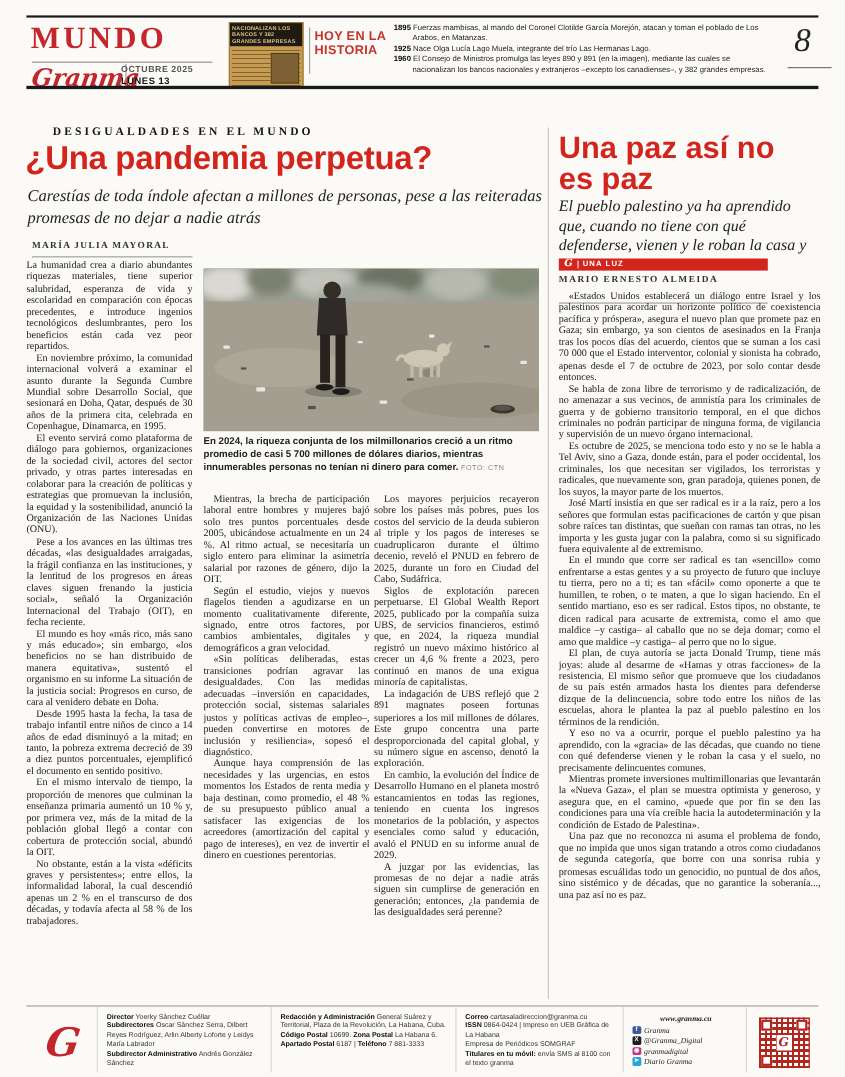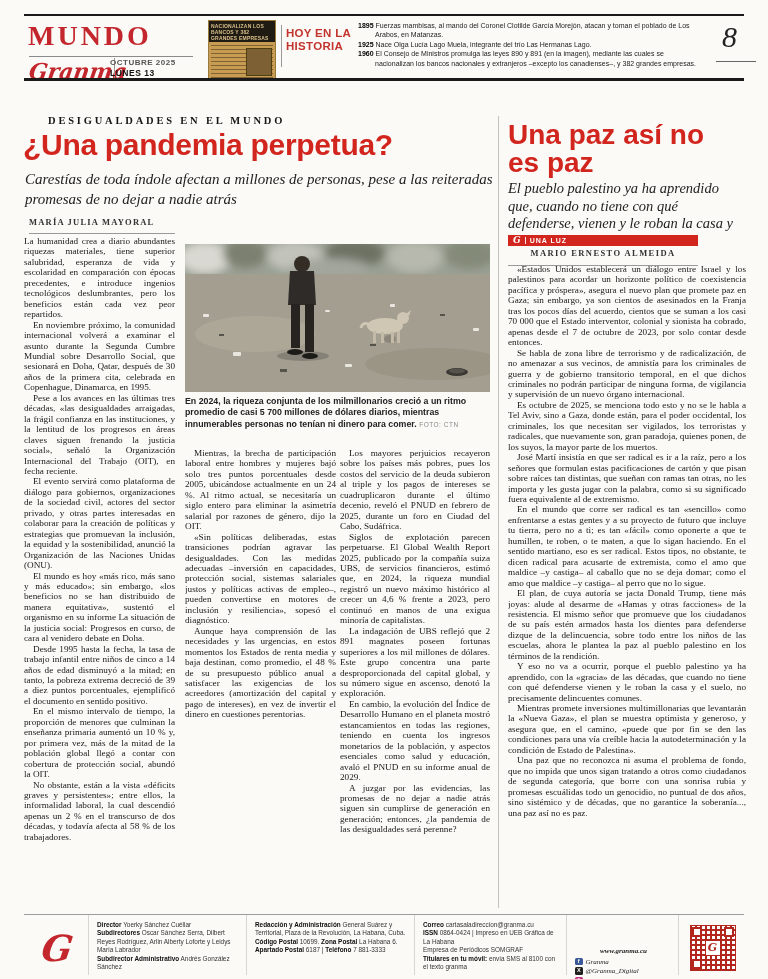--- a/index.html
+++ b/index.html
@@ -55,36 +55,36 @@
   
   .op-headline{left:508px;top:121px;width:215px;font:bold 28px/28px "Liberation Sans",sans-serif;color:#d2251e;}
   .op-lede{left:508px;top:180px;width:238px;font:italic 14.5px/17.5px "Liberation Serif",serif;color:#222;}
   .op-labelbar{left:508px;top:235px;width:190px;height:11px;background:#d2251e;color:#fff;
                display:flex;align-items:center;gap:4px;padding:0 5px;box-sizing:border-box;
                font-family:"Liberation Sans",sans-serif;}
   .g-mini{font:italic bold 9px/1 "DejaVu Serif",serif;}
   .bar-sep{width:1px;height:7px;background:#fff;opacity:.9;}
   .op-label{font-size:7px;font-weight:bold;letter-spacing:1px;}
   .op-byline{left:508px;top:249px;width:190px;font:bold 8.5px/1 "Liberation Serif",serif;letter-spacing:1.4px;
-             color:#333;border-bottom:1px solid #999;padding-bottom:7px;text-align:center;}
+             color:#333;border-bottom:1px solid #999;padding-bottom:17px;}
   #opbody{left:508px;top:264px;width:238px;height:642px;}
 
   
   .footer{position:absolute;left:24px;top:914px;width:720px;height:60px;border-top:1px solid #9c9c9c;
           display:flex;align-items:stretch;font-family:"Liberation Sans",sans-serif;}
   .fcol{padding:6px 6px 0 8px;box-sizing:border-box;font-size:6.4px;line-height:8.4px;color:#333;}
   .fcol + .fcol{border-left:1px solid #d8d6d1;}
   .fline b{color:#0e0e0e;}
   .f-logo{width:64px;display:flex;align-items:center;justify-content:center;}
   .g-big{font:italic bold 36px/1 "DejaVu Serif",serif;color:#c3262c;transform:skewX(-8deg);}
   .f-staff{width:158px;}
   .f-address{width:168px;}
   .f-contact{width:152px;}
   .f-social{width:112px;}
-  .s-site{font:italic bold 7px/10px "Liberation Serif",serif;text-align:center;color:#222;margin-top:25px;}
+  .s-site{font:italic bold 7px/10px "Liberation Serif",serif;text-align:center;color:#222;}
   .srow{display:flex;align-items:center;gap:3px;margin-top:1.5px;}
   .sico{width:7.5px;height:7.5px;border-radius:1.5px;color:#fff;font:bold 5.5px/7.5px "Liberation Sans",sans-serif;
         text-align:center;flex:0 0 auto;}
   .stext{font:italic 7px/8px "Liberation Serif",serif;color:#222;}
   .f-qr{width:66px;display:flex;align-items:center;justify-content:center;}
   .qr{width:46px;height:46px;background-color:#fff;position:relative;box-shadow:inset 0 0 0 1px #b3261e;
       background-image:
         repeating-linear-gradient(0deg,#b3261e 0 2px,transparent 2px 5px),
         repeating-linear-gradient(90deg,#b3261e 0 2px,transparent 2px 5px);}
   .qr-eye{position:absolute;width:10px;height:10px;border:2px solid #b3261e;background:#fff;box-sizing:border-box;}
@@ -128,22 +128,22 @@
   <div class="rule" style="left:24px;top:78px;width:720px;height:3px;"></div>
 
   <div class="abs kicker">DESIGUALDADES EN EL MUNDO</div>
   <div class="abs deck">Carestías de toda índole afectan a millones de personas, pese a las reiteradas promesas de no dejar a nadie atrás</div>
   <div class="abs headline">¿Una pandemia perpetua?</div>
   <div class="abs byline">MARÍA JULIA MAYORAL</div>
 
   <div id="col1" class="bodycol">
       <p class="noindent">La humanidad crea a diario abundantes riquezas materiales, tiene superior salubridad, esperanza de vida y escolaridad en comparación con épocas precedentes, e introduce ingenios tecnológicos deslumbrantes, pero los beneficios están cada vez peor repartidos.</p>
       <p>En noviembre próximo, la comunidad internacional volverá a examinar el asunto durante la Segunda Cumbre Mundial sobre Desarrollo Social, que sesionará en Doha, Qatar, después de 30 años de la primera cita, celebrada en Copenhague, Dinamarca, en 1995.</p>
+      <p>El evento servirá como plataforma de diálogo para gobiernos, organizaciones de la sociedad civil, actores del sector privado, y otras partes interesadas en colaborar para la creación de políticas y estrategias que promuevan la inclusión, la equidad y la sostenibilidad, anunció la Organización de las Naciones Unidas (ONU).</p>
       <p>Pese a los avances en las últimas tres décadas, «las desigualdades arraigadas, la frágil confianza en las instituciones, y la lentitud de los progresos en áreas claves siguen frenando la justicia social», señaló la Organización Internacional del Trabajo (OIT), en fecha reciente.</p>
-      <p>El evento servirá como plataforma de diálogo para gobiernos, organizaciones de la sociedad civil, actores del sector privado, y otras partes interesadas en colaborar para la creación de políticas y estrategias que promuevan la inclusión, la equidad y la sostenibilidad, anunció la Organización de las Naciones Unidas (ONU).</p>
       <p>El mundo es hoy «más rico, más sano y más educado»; sin embargo, «los beneficios no se han distribuido de manera equitativa», sustentó el organismo en su informe La situación de la justicia social: Progresos en curso, de cara al venidero debate en Doha.</p>
       <p>Desde 1995 hasta la fecha, la tasa de trabajo infantil entre niños de cinco a 14 años de edad disminuyó a la mitad; en tanto, la pobreza extrema decreció de 39 a diez puntos porcentuales, ejemplificó el documento en sentido positivo.</p>
       <p>En el mismo intervalo de tiempo, la proporción de menores que culminan la enseñanza primaria aumentó un 10 % y, por primera vez, más de la mitad de la población global llegó a contar con cobertura de protección social, abundó la OIT.</p>
       <p>No obstante, están a la vista «déficits graves y persistentes»; entre ellos, la informalidad laboral, la cual descendió apenas un 2 % en el transcurso de dos décadas, y todavía afecta al 58 % de los trabajadores.</p>
     </div>
 
   <div class="abs photo">
     <svg viewBox="0 0 305 148" preserveAspectRatio="none">
       <defs>
           <filter id="blur1">
@@ -197,20 +197,21 @@
       <ellipse cx="272" cy="127" rx="8" ry="2.5" fill="#56524c"></ellipse>
     </svg>
   </div>
   <div class="abs caption">
     <span>En 2024, la riqueza conjunta de los milmillonarios creció a un ritmo promedio de casi 5 700 millones de dólares diarios, mientras innumerables personas no tenían ni dinero para comer.</span>
     <span class="credit">FOTO: CTN</span>
   </div>
 
   <div id="col2" class="bodycol">
       <p>Mientras, la brecha de participación laboral entre hombres y mujeres bajó solo tres puntos porcentuales desde 2005, ubicándose actualmente en un 24 %. Al ritmo actual, se necesitaría un siglo entero para eliminar la asimetría salarial por razones de género, dijo la OIT.</p>
+      <p>Según el estudio, viejos y nuevos flagelos tienden a agudizarse en un momento cualitativamente diferente, signado, entre otros factores, por cambios ambientales, digitales y demográficos a gran velocidad.</p>
       <p>«Sin políticas deliberadas, estas transiciones podrían agravar las desigualdades. Con las medidas adecuadas –inversión en capacidades, protección social, sistemas salariales justos y políticas activas de empleo–, pueden convertirse en motores de inclusión y resiliencia», sopesó el diagnóstico.</p>
       <p>Aunque haya comprensión de las necesidades y las urgencias, en estos momentos los Estados de renta media y baja destinan, como promedio, el 48 % de su presupuesto público anual a satisfacer las exigencias de los acreedores (amortización del capital y pago de intereses), en vez de invertir el dinero en cuestiones perentorias.</p>
     </div>
   <div id="col3" class="bodycol">
       <p>Los mayores perjuicios recayeron sobre los países más pobres, pues los costos del servicio de la deuda subieron al triple y los pagos de intereses se cuadruplicaron durante el último decenio, reveló el PNUD en febrero de 2025, durante un foro en Ciudad del Cabo, Sudáfrica.</p>
       <p>Siglos de explotación parecen perpetuarse. El Global Wealth Report 2025, publicado por la compañía suiza UBS, de servicios financieros, estimó que, en 2024, la riqueza mundial registró un nuevo máximo histórico al crecer un 4,6 % frente a 2023, pero continuó en manos de una exigua minoría de capitalistas.</p>
       <p>La indagación de UBS reflejó que 2 891 magnates poseen fortunas superiores a los mil millones de dólares. Este grupo concentra una parte desproporcionada del capital global, y su número sigue en ascenso, denotó la exploración.</p>
       <p>En cambio, la evolución del Índice de Desarrollo Humano en el planeta mostró estancamientos en todas las regiones, teniendo en cuenta los ingresos monetarios de la población, y aspectos esenciales como salud y educación, avaló el PNUD en su informe anual de 2029.</p>
       <p>A juzgar por las evidencias, las promesas de no dejar a nadie atrás siguen sin cumplirse de generación en generación; entonces, ¿la pandemia de las desigualdades será perenne?</p>
     </div>

